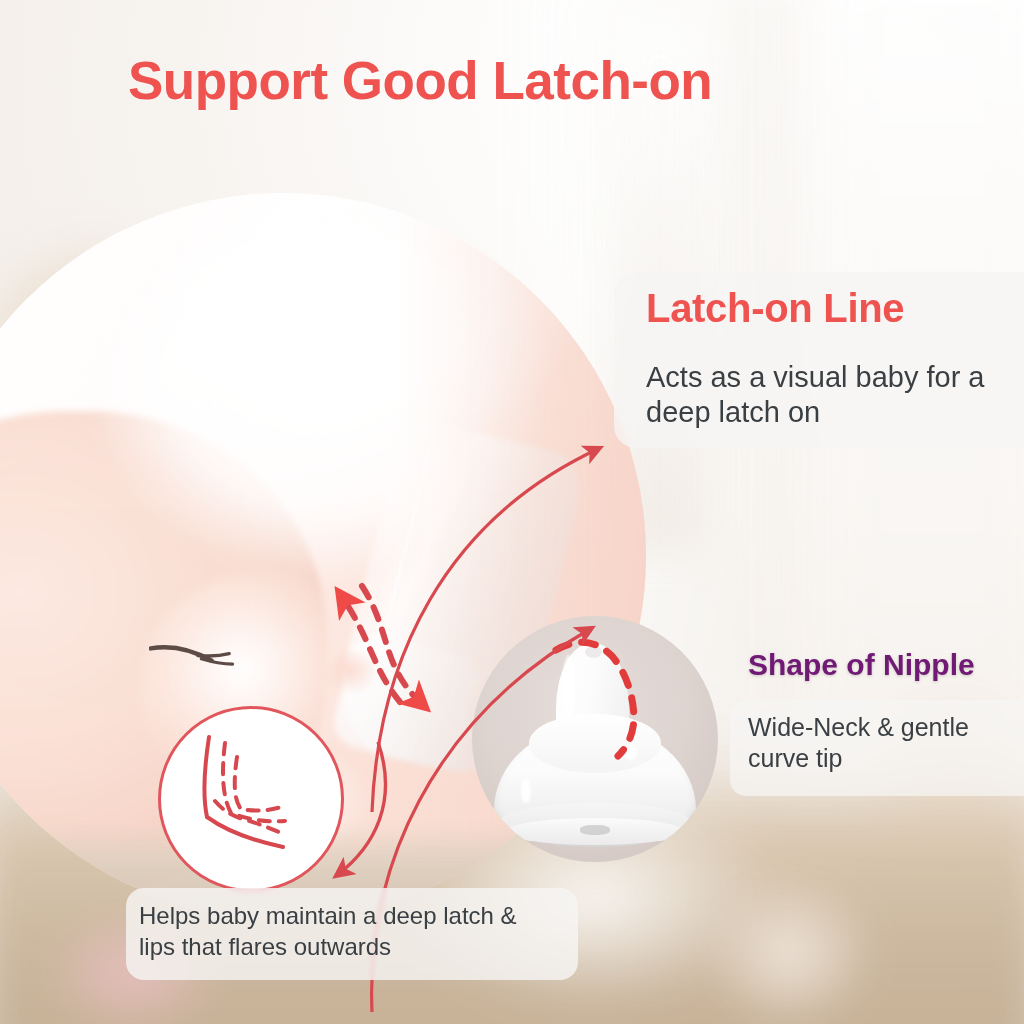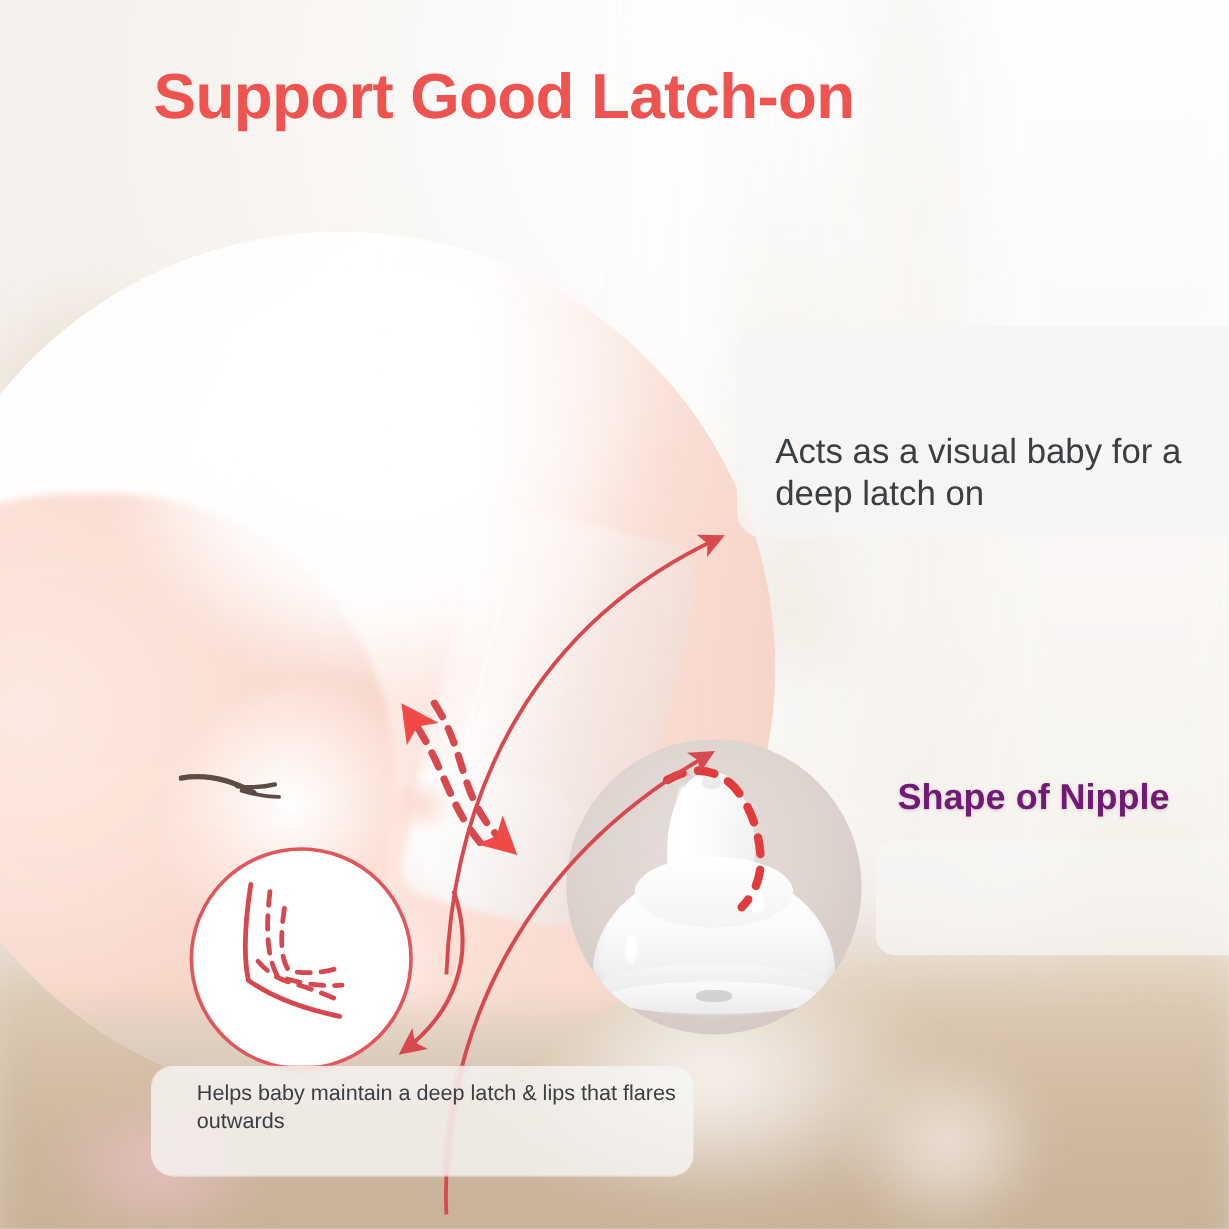--- a/index.html
+++ b/index.html
@@ -141,22 +141,22 @@
     font-size:40px;font-weight:bold;color:#ef5350;letter-spacing:-0.3px;white-space:nowrap;}
   .p-latch{position:absolute;left:646px;top:360px;width:360px;
     font-size:29px;line-height:1.22;color:#3a3f43;}
 
   .h-shape{position:absolute;left:748px;top:648px;
     font-size:30px;font-weight:bold;color:#701a75;white-space:nowrap;
     text-shadow:0 1px 3px rgba(120,110,105,.35);}
   .p-shape{position:absolute;left:748px;top:712px;width:262px;
     font-size:25px;line-height:1.24;color:#3a3f43;}
 
-  .p-bottom{position:absolute;left:164px;top:900px;width:420px;
-    font-size:18px;line-height:1.3;color:#3a3f43;}
+  .p-bottom{position:absolute;left:139px;top:900px;width:420px;
+    font-size:24px;line-height:1.3;color:#3a3f43;}
 
   svg.overlay{position:absolute;inset:0;width:1024px;height:1024px;pointer-events:none;}
 </style>
 </head>
 <body>
 
 <div id="stage">
 
   <div class="bg-base"></div>
   <div class="bg-wood"></div>
@@ -234,19 +234,21 @@
     <path d="M378 742 C 398 800, 376 846, 336 876" fill="none" stroke="#d8494f" stroke-width="3.4" marker-end="url(#ah)"></path>
     <path d="M258 744 C 226 792, 228 842, 254 876" fill="none" stroke="#d8494f" stroke-width="3.4" opacity="0"></path>
   </svg>
 
   <div class="panel panel-latch"></div>
   <div class="panel panel-shape"></div>
   <div class="panel panel-bottom"></div>
 
   <div class="h-title">Support Good Latch-on</div>
 
+  <div class="h-latch">Latch-on Line</div>
   <div class="p-latch">Acts as a visual baby for a deep latch on</div>
 
   <div class="h-shape">Shape of Nipple</div>
+  <div class="p-shape">Wide-Neck &amp; gentle curve tip</div>
 
   <div class="p-bottom">Helps baby maintain a deep latch &amp; lips that flares outwards</div>
 
 </div>
 
 </body></html>

